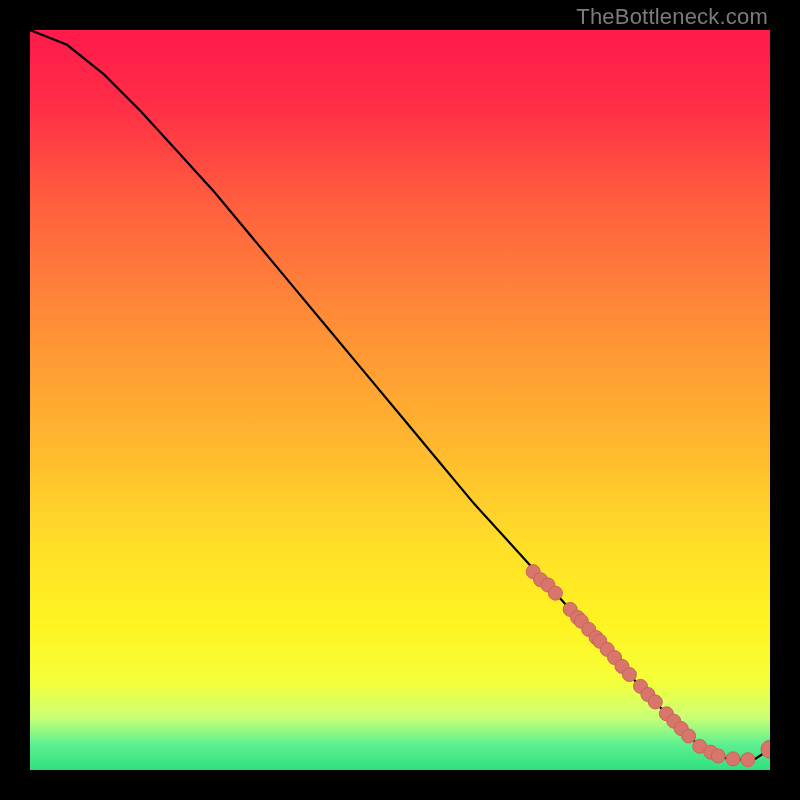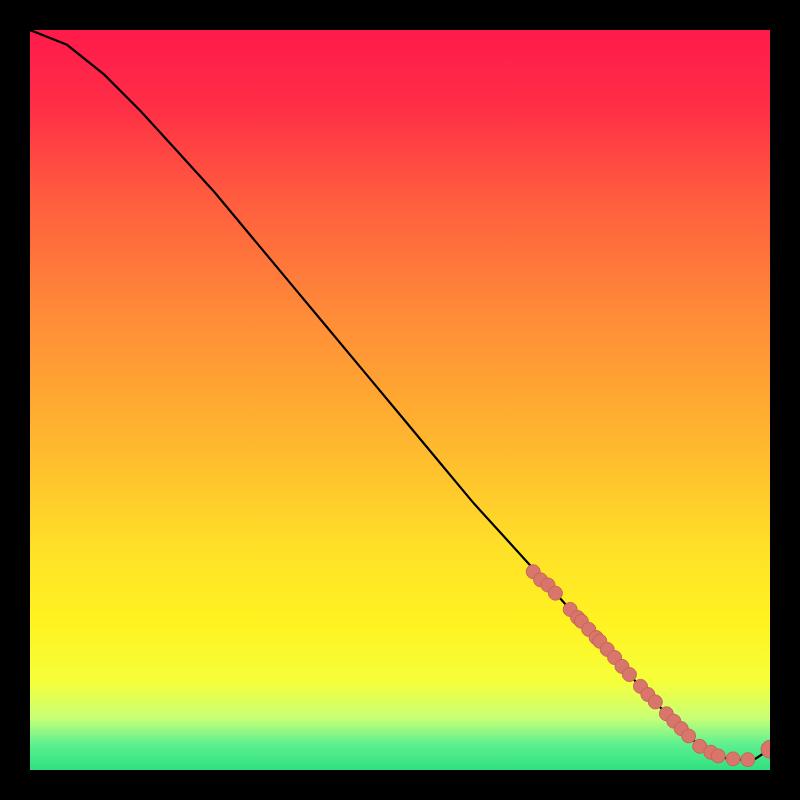--- a/index.html
+++ b/index.html
@@ -94,13 +94,14 @@
           <circle cx="669.70" cy="716.32" r="7" fill="#d9766c" stroke="#c8635a" stroke-width="1"></circle>
           <circle cx="680.80" cy="722.24" r="7" fill="#d9766c" stroke="#c8635a" stroke-width="1"></circle>
           <circle cx="688.20" cy="725.94" r="7" fill="#d9766c" stroke="#c8635a" stroke-width="1"></circle>
           <circle cx="703.00" cy="728.90" r="7" fill="#d9766c" stroke="#c8635a" stroke-width="1"></circle>
           <circle cx="717.80" cy="729.64" r="7" fill="#d9766c" stroke="#c8635a" stroke-width="1"></circle>
           <circle cx="740.00" cy="719.28" r="9" fill="#d9766c" stroke="#c8635a" stroke-width="1"></circle>
         </g>
     </svg>
   </div>
 
+  <div class="watermark">TheBottleneck.com</div>
 </div>
 
 </body></html>

